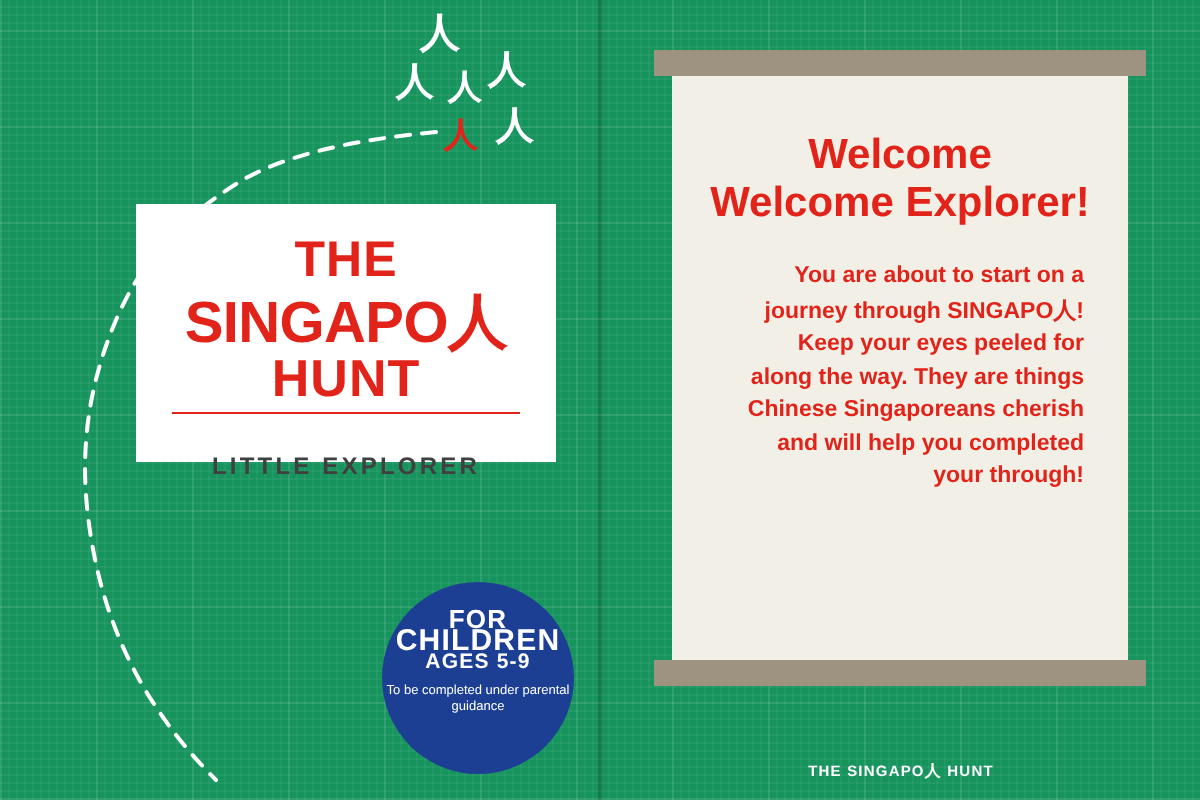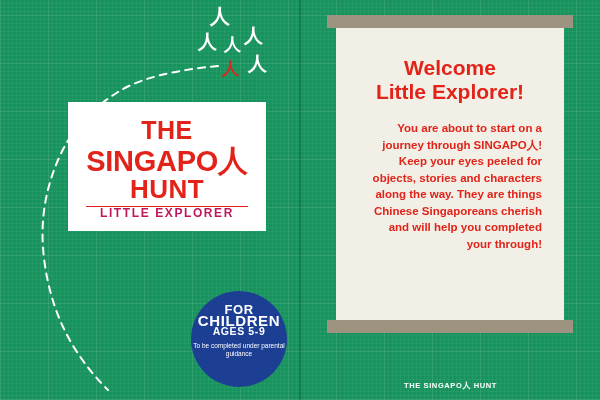--- a/index.html
+++ b/index.html
@@ -45,59 +45,60 @@
   .w2{left:0px;top:26px;font-size:19px;}
   .w3{left:26px;top:30px;font-size:17px;}
   .w4{left:46px;top:20px;font-size:19px;}
   .w5{left:50px;top:48px;font-size:19px;}
   .w6{left:24px;top:54px;font-size:17px;color:#e2231a;}
 
   .logo-box{
     position:absolute;left:68px;top:102px;width:198px;height:129px;
     background:#ffffff;
     box-shadow:0 0 0 0 rgba(0,0,0,0);
+    padding-left:12px;
   }
   .logo-the{
     position:absolute;left:0;right:0;top:14px;text-align:center;
     color:#e2231a;font-weight:700;font-size:25px;letter-spacing:0.5px;
     font-family:"Liberation Sans", sans-serif;
   }
   .logo-singapo{
     position:absolute;left:0;right:0;top:39px;text-align:center;
     color:#e2231a;font-weight:700;font-size:29px;letter-spacing:-0.3px;
     white-space:nowrap;
   }
   .logo-singapo .ren{font-family:"DejaVu Sans", sans-serif;font-size:30px;}
   .logo-hunt{
     position:absolute;left:0;right:0;top:72px;text-align:center;
     color:#e2231a;font-weight:700;font-size:26px;letter-spacing:0.5px;
   }
   .logo-rule{
     position:absolute;left:18px;right:18px;top:104px;height:1px;background:#e2231a;
   }
   .logo-sub{
-    position:absolute;left:0;right:0;top:104px;text-align:center;
-    color:#be185d;font-weight:700;font-size:12px;letter-spacing:1.6px;
+    position:absolute;left:0;right:0;top:124px;text-align:center;
+    color:#404040;font-weight:700;font-size:12px;letter-spacing:1.6px;
   }
 
   .badge{
     position:absolute;left:191px;top:291px;width:96px;height:96px;
     border-radius:50%;background:#1c3f94;
     color:#ffffff;text-align:center;
     box-sizing:border-box;padding-top:13px;
   }
   .badge .b-l1{font-size:13px;font-weight:700;letter-spacing:0.6px;line-height:11px;}
   .badge .b-l2{font-size:15px;font-weight:700;letter-spacing:0.6px;line-height:11px;}
   .badge .b-l3{font-size:10.5px;font-weight:700;letter-spacing:0.6px;line-height:11px;}
   .badge .b-small{margin-top:5px;font-size:6.5px;line-height:8px;font-weight:400;}
 
   
   .right{position:absolute;left:301px;top:0;width:299px;height:400px;}
 
-  .scroll{position:absolute;left:26px;top:15px;width:246px;height:318px;}
+  .scroll{position:absolute;left:26px;top:25px;width:246px;height:318px;}
   .scroll-rod-top{
     position:absolute;left:0;top:0;width:246px;height:13px;background:#9e9380;
   }
   .scroll-rod-bottom{
     position:absolute;left:0;top:305px;width:246px;height:13px;background:#9e9380;
   }
   .scroll-paper{
     position:absolute;left:9px;top:13px;width:228px;height:292px;background:#f2f0e6;
   }
   .scroll-title{
@@ -155,27 +156,26 @@
 
   <div class="spread-divider"></div>
 
   <div class="right">
     <div class="scroll">
       <div class="scroll-rod-top"></div>
       <div class="scroll-rod-bottom"></div>
       <div class="scroll-paper">
         <div class="scroll-title">
           <div>Welcome</div>
-          <div>Little Explorer!</div>
+          <div>Welcome Explorer!</div>
         </div>
         <div class="scroll-body">
           <div>You are about to start on a</div>
           <div><span>journey through SINGAPO</span><span class="ren">人</span><span>!</span></div>
           <div>Keep your eyes peeled for</div>
-          <div>objects, stories and characters</div>
           <div>along the way. They are things</div>
           <div>Chinese Singaporeans cherish</div>
           <div>and will help you completed</div>
           <div>your through!</div>
         </div>
       </div>
     </div>
 
     <div class="footer"><span>THE SINGAPO</span><span class="ren">人</span><span> HUNT</span></div>
   </div>

